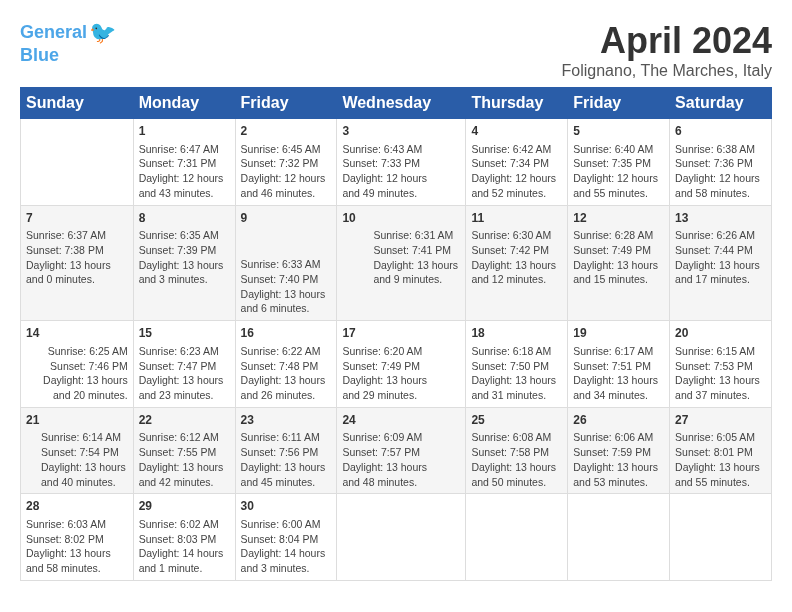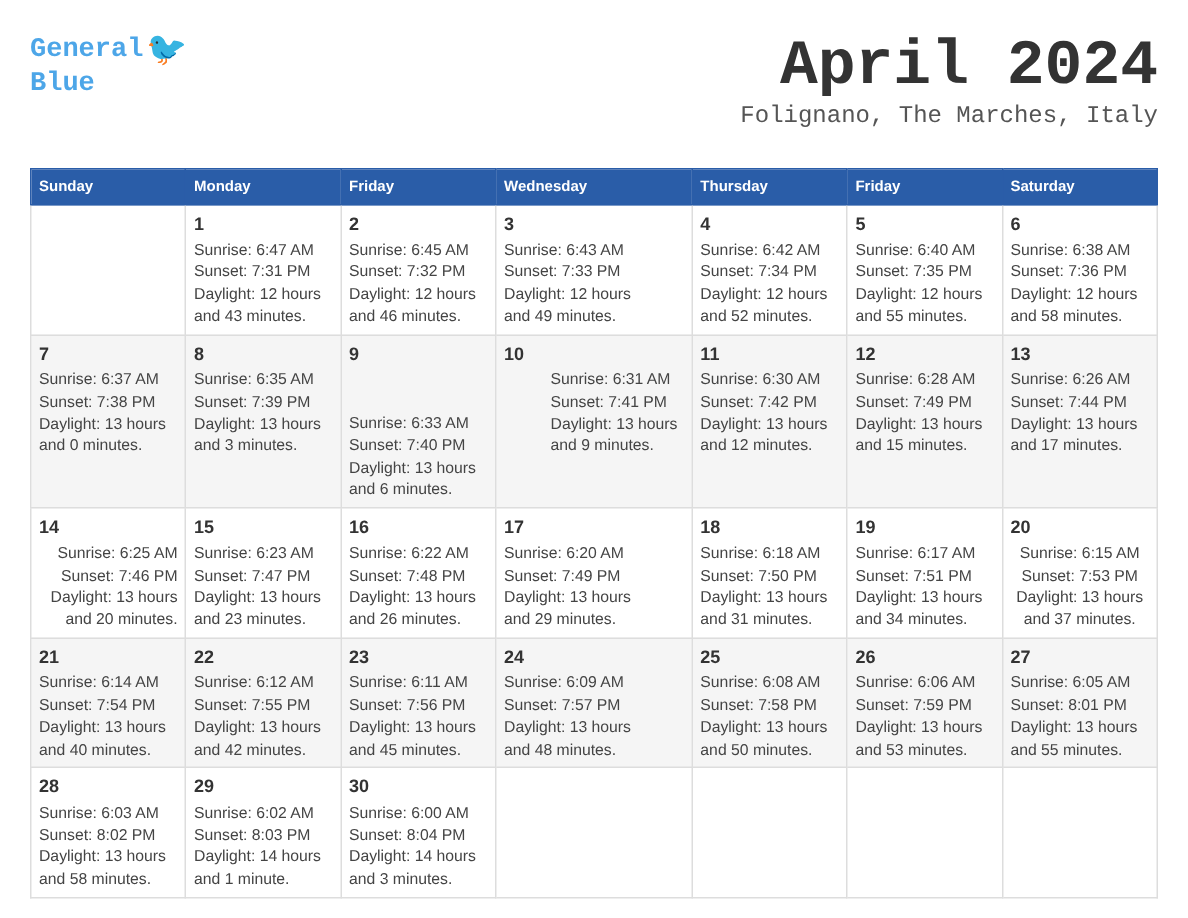--- a/index.html
+++ b/index.html
@@ -7,22 +7,21 @@
       font-family: Arial, sans-serif;
       background: #fff;
       width: 792px;
       min-height: 612px;
       padding: 20px;
     }
     .header {
       display: flex;
       justify-content: space-between;
       align-items: flex-start;
-      margin-bottom: 26px;
-      font-family: Liberation Mono, monospace;
+      margin-bottom: 7px;
     }
     .logo {
       display: flex;
       align-items: center;
     }
     .logo-text {
       font-size: 18px;
       font-weight: bold;
       color: #1a3a6b;
       line-height: 1.1;
@@ -32,42 +31,42 @@
     }
     .logo-bird {
       color: #4da6e8;
       font-size: 22px;
       margin-left: 2px;
     }
     .title-block {
       text-align: right;
     }
     .main-title {
-      font-size: 42px;
+      font-size: 36px;
       font-weight: bold;
       color: #333;
     }
     .subtitle {
       font-size: 16px;
       color: #555;
     }
     table {
       width: 100%;
       border-collapse: collapse;
       font-size: 11px;
     }
     thead tr {
       background: #2a5da8;
       color: #fff;
     }
     thead th {
       padding: 6px 5px;
       text-align: left;
       font-weight: bold;
-      font-size: 10px;
+      font-size: 16px;
       border: 1px solid #2a5da8;
     }
     tbody tr {
       border-bottom: 1px solid #ddd;
     }
     tbody td {
       padding: 4px 5px;
       vertical-align: top;
       border: 1px solid #ddd;
       color: #333;
@@ -262,30 +261,30 @@
         </td>
         <td>
           <span class="day-num">19</span>
           <div class="cell-content" style="white-space: pre-line;">Sunrise: 6:17 AM
 Sunset: 7:51 PM
 Daylight: 13 hours
 and 34 minutes.</div>
         </td>
         <td>
           <span class="day-num">20</span>
-          <div class="cell-content" style="white-space: pre-line; text-align: center;">Sunrise: 6:15 AM
+          <div class="cell-content" style="white-space: pre-line;">Sunrise: 6:15 AM
 Sunset: 7:53 PM
 Daylight: 13 hours
 and 37 minutes.</div>
         </td>
       </tr>
       <tr>
         <td>
           <span class="day-num">21</span>
-          <div class="cell-content" style="white-space: pre-line;">Sunrise: 6:14 AM
+          <div class="cell-content" style="white-space: pre-line; margin-left: 15px;">Sunrise: 6:14 AM
 Sunset: 7:54 PM
 Daylight: 13 hours
 and 40 minutes.</div>
         </td>
         <td>
           <span class="day-num">22</span>
           <div class="cell-content" style="white-space: pre-line;">Sunrise: 6:12 AM
 Sunset: 7:55 PM
 Daylight: 13 hours
 and 42 minutes.</div>

